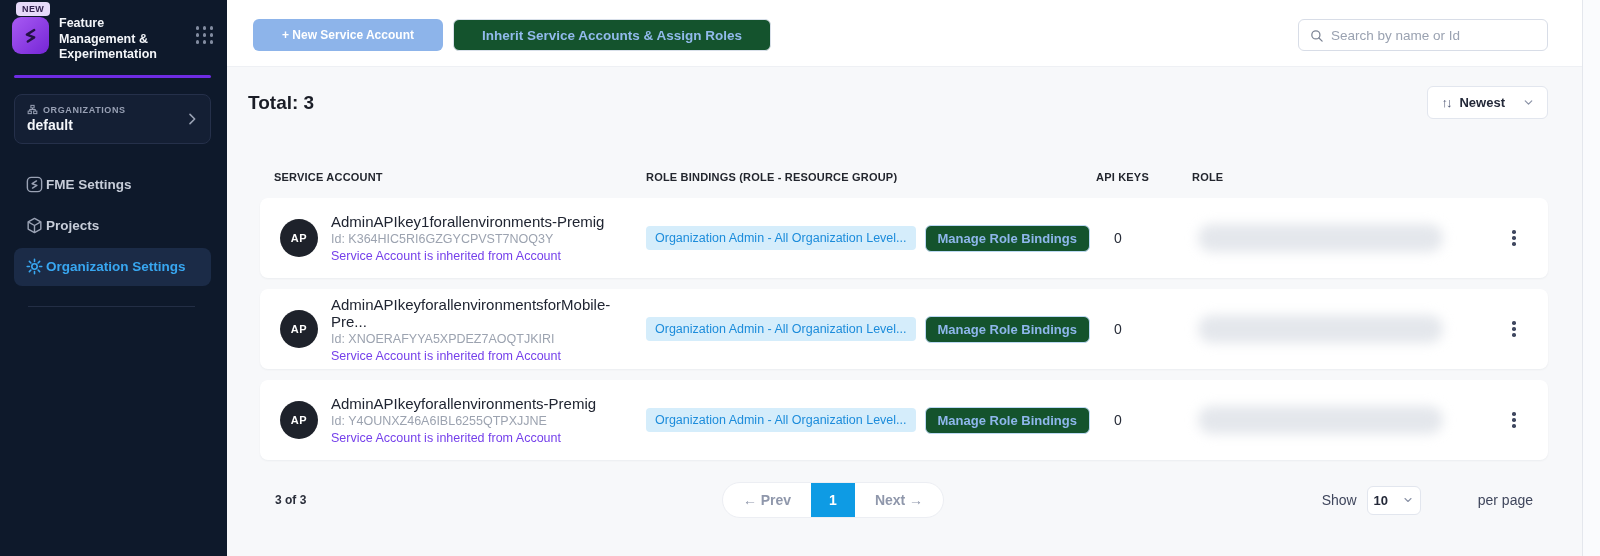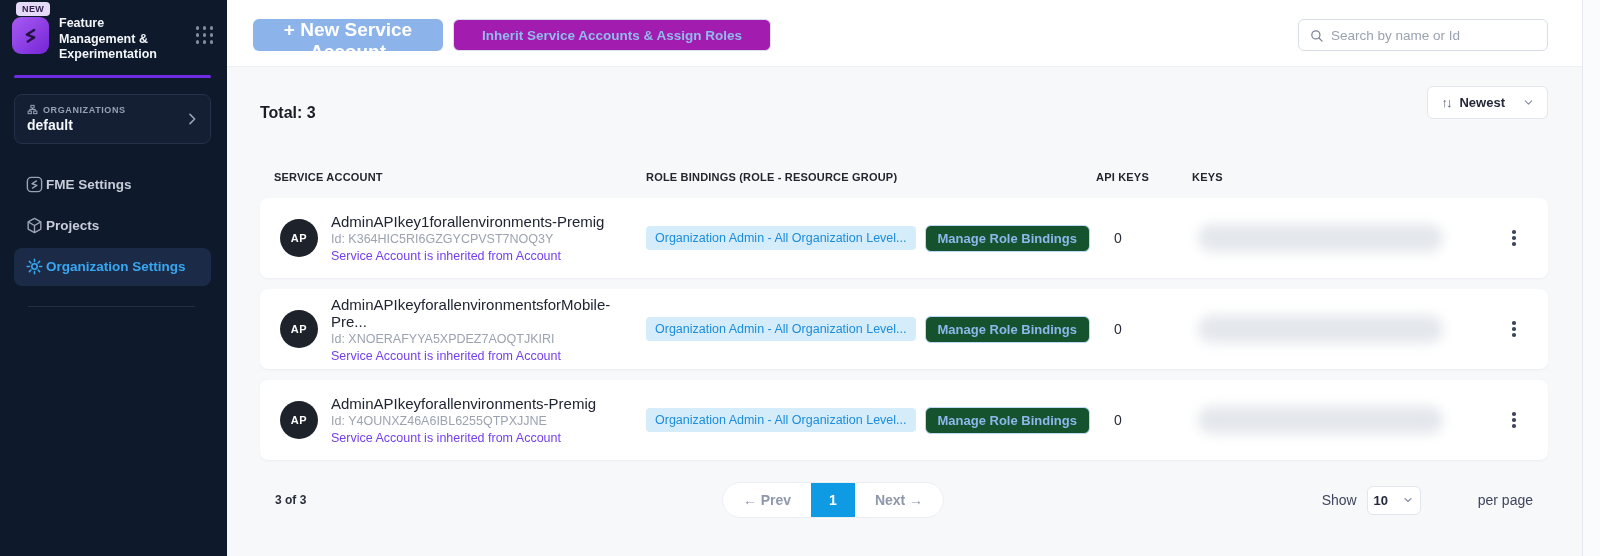--- a/index.html
+++ b/index.html
@@ -35,31 +35,31 @@
   .nav-item .ni-icon { color:#9AA2B4; flex:none; }
   .nav-item.active { background:#1B2B47; color:#38A7F1; }
   .nav-item.active .ni-icon { color:#38A7F1; }
   .nav-divider { height:1px; background:#232E45; margin:20px 16px 16px 14px; }
   .nav-item .info-right { margin-left:auto; color:#8A92A6; }
 
   
   .topbar { position:absolute; left:227px; top:0; width:1355px; height:67px; background:#FFFFFF;
     border-bottom:1px solid #EEF0F4; }
   .btn-primary { position:absolute; left:26px; top:19px; width:190px; height:32px; background:#8DB4EA;
-    color:#FFFFFF; font-family:inherit; font-size:19px; font-weight:bold; border:none; border-radius:6px; cursor:pointer; }
-  .btn-outline { position:absolute; left:226px; top:19px; width:318px; height:32px; background:#a21caf;
+    color:#FFFFFF; font-family:inherit; font-size:12px; font-weight:bold; border:none; border-radius:6px; cursor:pointer; }
+  .btn-outline { position:absolute; left:226px; top:19px; width:318px; height:32px; background:#14532d;
     color:#92BAEC; font-family:inherit; font-size:13.5px; font-weight:bold; border:1px solid #D9E0EA; border-radius:6px; cursor:pointer; }
   .search-wrap { position:absolute; left:1071px; top:19px; width:250px; height:32px; background:#FFFFFF;
     border:1px solid #D8DDE7; border-radius:6px; display:flex; align-items:center; padding:0 10px; gap:7px; }
   .search-wrap svg { color:#7C8494; flex:none; }
   .search-wrap input { border:none; outline:none; width:100%; font-family:inherit; font-size:13.5px; color:#333A46; background:transparent; }
   .search-wrap input::placeholder { color:#9AA2B1; }
 
   .content { position:absolute; left:227px; top:67px; width:1355px; height:489px; background:#F7F8FA; }
-  .total { position:absolute; left:33px; top:25px; font-size:16px; font-weight:bold; color:#1A1D26;margin-top:12px; }
+  .total { position:absolute; left:21px; top:25px; font-size:19px; font-weight:bold; color:#1A1D26; }
   .sort-box { position:absolute; right:34px; top:19px; height:33px; background:#FFFFFF;
     border:1px solid #E2E6EE; border-radius:6px; display:flex; align-items:center; gap:9px; padding:0 12px 0 13px; cursor:pointer; }
   .sort-arrows { font-size:13px; color:#4A5270; letter-spacing:-2px; }
   .sort-label { font-size:13px; font-weight:bold; color:#232838; padding-right:8px; }
   .sort-box svg { color:#8A92A6; }
 
   .thead, .row-card { position:absolute; left:33px; width:1288px;
     display:grid; grid-template-columns:386px 450px 96px 300px 56px; align-items:center; }
   .thead { top:100px; height:20px; }
   .th { font-size:11px; font-weight:bold; color:#23262E; letter-spacing:.2px; }
@@ -199,21 +199,21 @@
     <span class="sort-label">Newest</span>
     <svg width="13" height="13" viewBox="0 0 24 24" fill="none" stroke="currentColor" stroke-width="2.2" stroke-linecap="round" stroke-linejoin="round">
       <path d="M6 9l6 6 6-6"></path>
     </svg>
   </div>
 
   <div class="thead">
     <div class="th">SERVICE ACCOUNT</div>
     <div class="th">ROLE BINDINGS (ROLE - RESOURCE GROUP)</div>
     <div class="th">API KEYS</div>
-    <div class="th">KEYS</div>
+    <div class="th">ROLE</div>
     <div class="th"></div>
   </div>
 
   <div class="row-card rc1">
     <div class="sa-cell">
       <span class="avatar">AP</span>
       <div>
         <div class="sa-name">AdminAPIkey1forallenvironments-Premig</div>
         <div class="sa-id">Id: K364HIC5RI6GZGYCPVST7NOQ3Y</div>
         <div class="sa-inherited">Service Account is inherited from Account</div>

